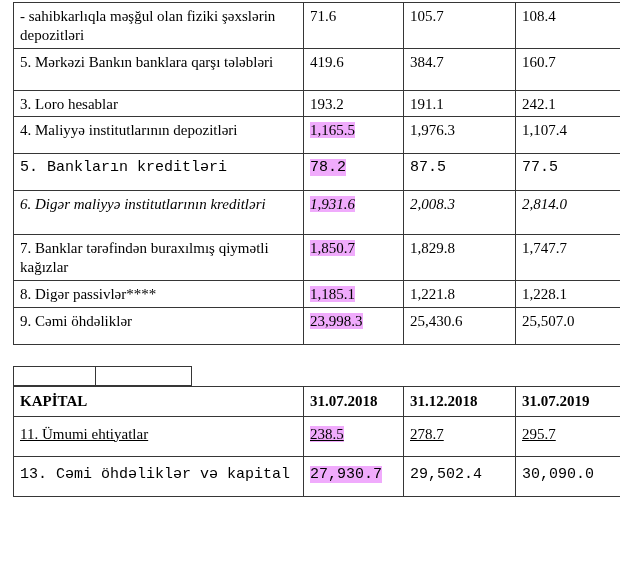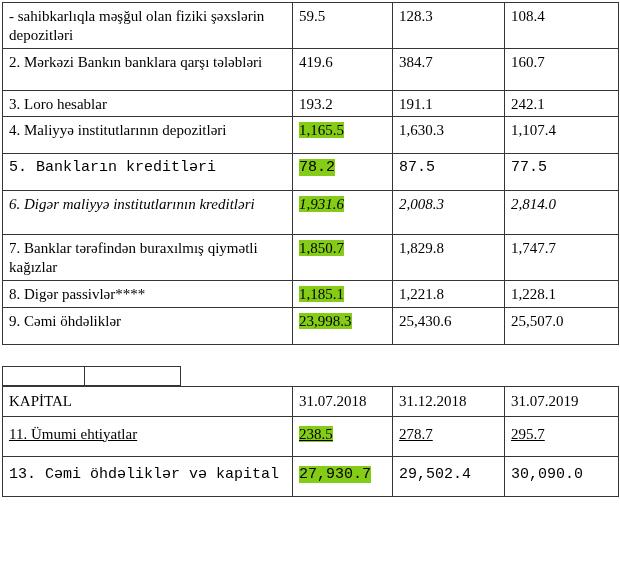--- a/index.html
+++ b/index.html
@@ -4,37 +4,37 @@
 <style>
   * { box-sizing: border-box; }
   html, body { margin: 0; padding: 0; }
   body {
     width: 620px; height: 581px;
     background: #ffffff;
     color: #000000;
     font-family: "Liberation Serif", "DejaVu Serif", serif;
     overflow: hidden;
   }
-  .page { width: 620px; height: 581px; padding: 2px 0 0 2px; background: #ffffff; }
+  .page { width: 620px; height: 581px; padding: 2px 0 0 13px; background: #ffffff; }
 
   table { border-collapse: collapse; table-layout: fixed; width: 616px; }
   td, th {
     border: 1px solid #363636;
     vertical-align: top;
     text-align: left;
     padding: 4px 4px 2px 6px;
     font-size: 15px;
     line-height: 1.28;
     overflow: hidden;
     font-weight: normal;
   }
-  #capital-table th { font-weight: normal; padding-top: 5px; }
+  #capital-table th { font-weight: bold; padding-top: 5px; }
   #capital-table td { padding-top: 8px; }
 
-  .hl { background: #84cc16; }
+  .hl { background: #f0abfc; }
 
   .fragment-row { display: flex; margin-top: 21px; height: 20px; width: 616px; }
   .frag-cell { border: 1px solid #363636; height: 20px; background: #ffffff; }
   .frag-a { width: 83px; }
   .frag-b { width: 97px; margin-left: -1px; }
 </style>
 </head>
 <body>
 
 <div class="page">
@@ -42,40 +42,40 @@
   <table id="liabilities-table">
     <colgroup>
       <col style="width:290px">
         <col style="width:100px">
         <col style="width:112px">
         <col style="width:114px">
     </colgroup>
     <tbody id="t1-body">
         <tr style="height: 46px;">
           <td>- sahibkarlıqla məşğul olan fiziki şəxslərin depozitləri</td>
-          <td>59.5</td>
-          <td>128.3</td>
+          <td>71.6</td>
+          <td>105.7</td>
           <td>108.4</td>
         </tr>
         <tr style="height: 42px;">
-          <td>2. Mərkəzi Bankın banklara qarşı tələbləri</td>
+          <td>5. Mərkəzi Bankın banklara qarşı tələbləri</td>
           <td>419.6</td>
           <td>384.7</td>
           <td>160.7</td>
         </tr>
         <tr style="height: 17px;">
           <td>3. Loro hesablar</td>
           <td>193.2</td>
           <td>191.1</td>
           <td>242.1</td>
         </tr>
         <tr style="height: 37px;">
           <td>4. Maliyyə institutlarının depozitləri</td>
           <td><span class="hl">1,165.5</span></td>
-          <td>1,630.3</td>
+          <td>1,976.3</td>
           <td>1,107.4</td>
         </tr>
         <tr style="height: 37px; font-family: Liberation Mono, monospace;">
           <td>5. Bankların kreditləri</td>
           <td><span class="hl">78.2</span></td>
           <td>87.5</td>
           <td>77.5</td>
         </tr>
         <tr style="height: 44px; font-style: italic;">
           <td>6. Digər maliyyə institutlarının kreditləri</td>

